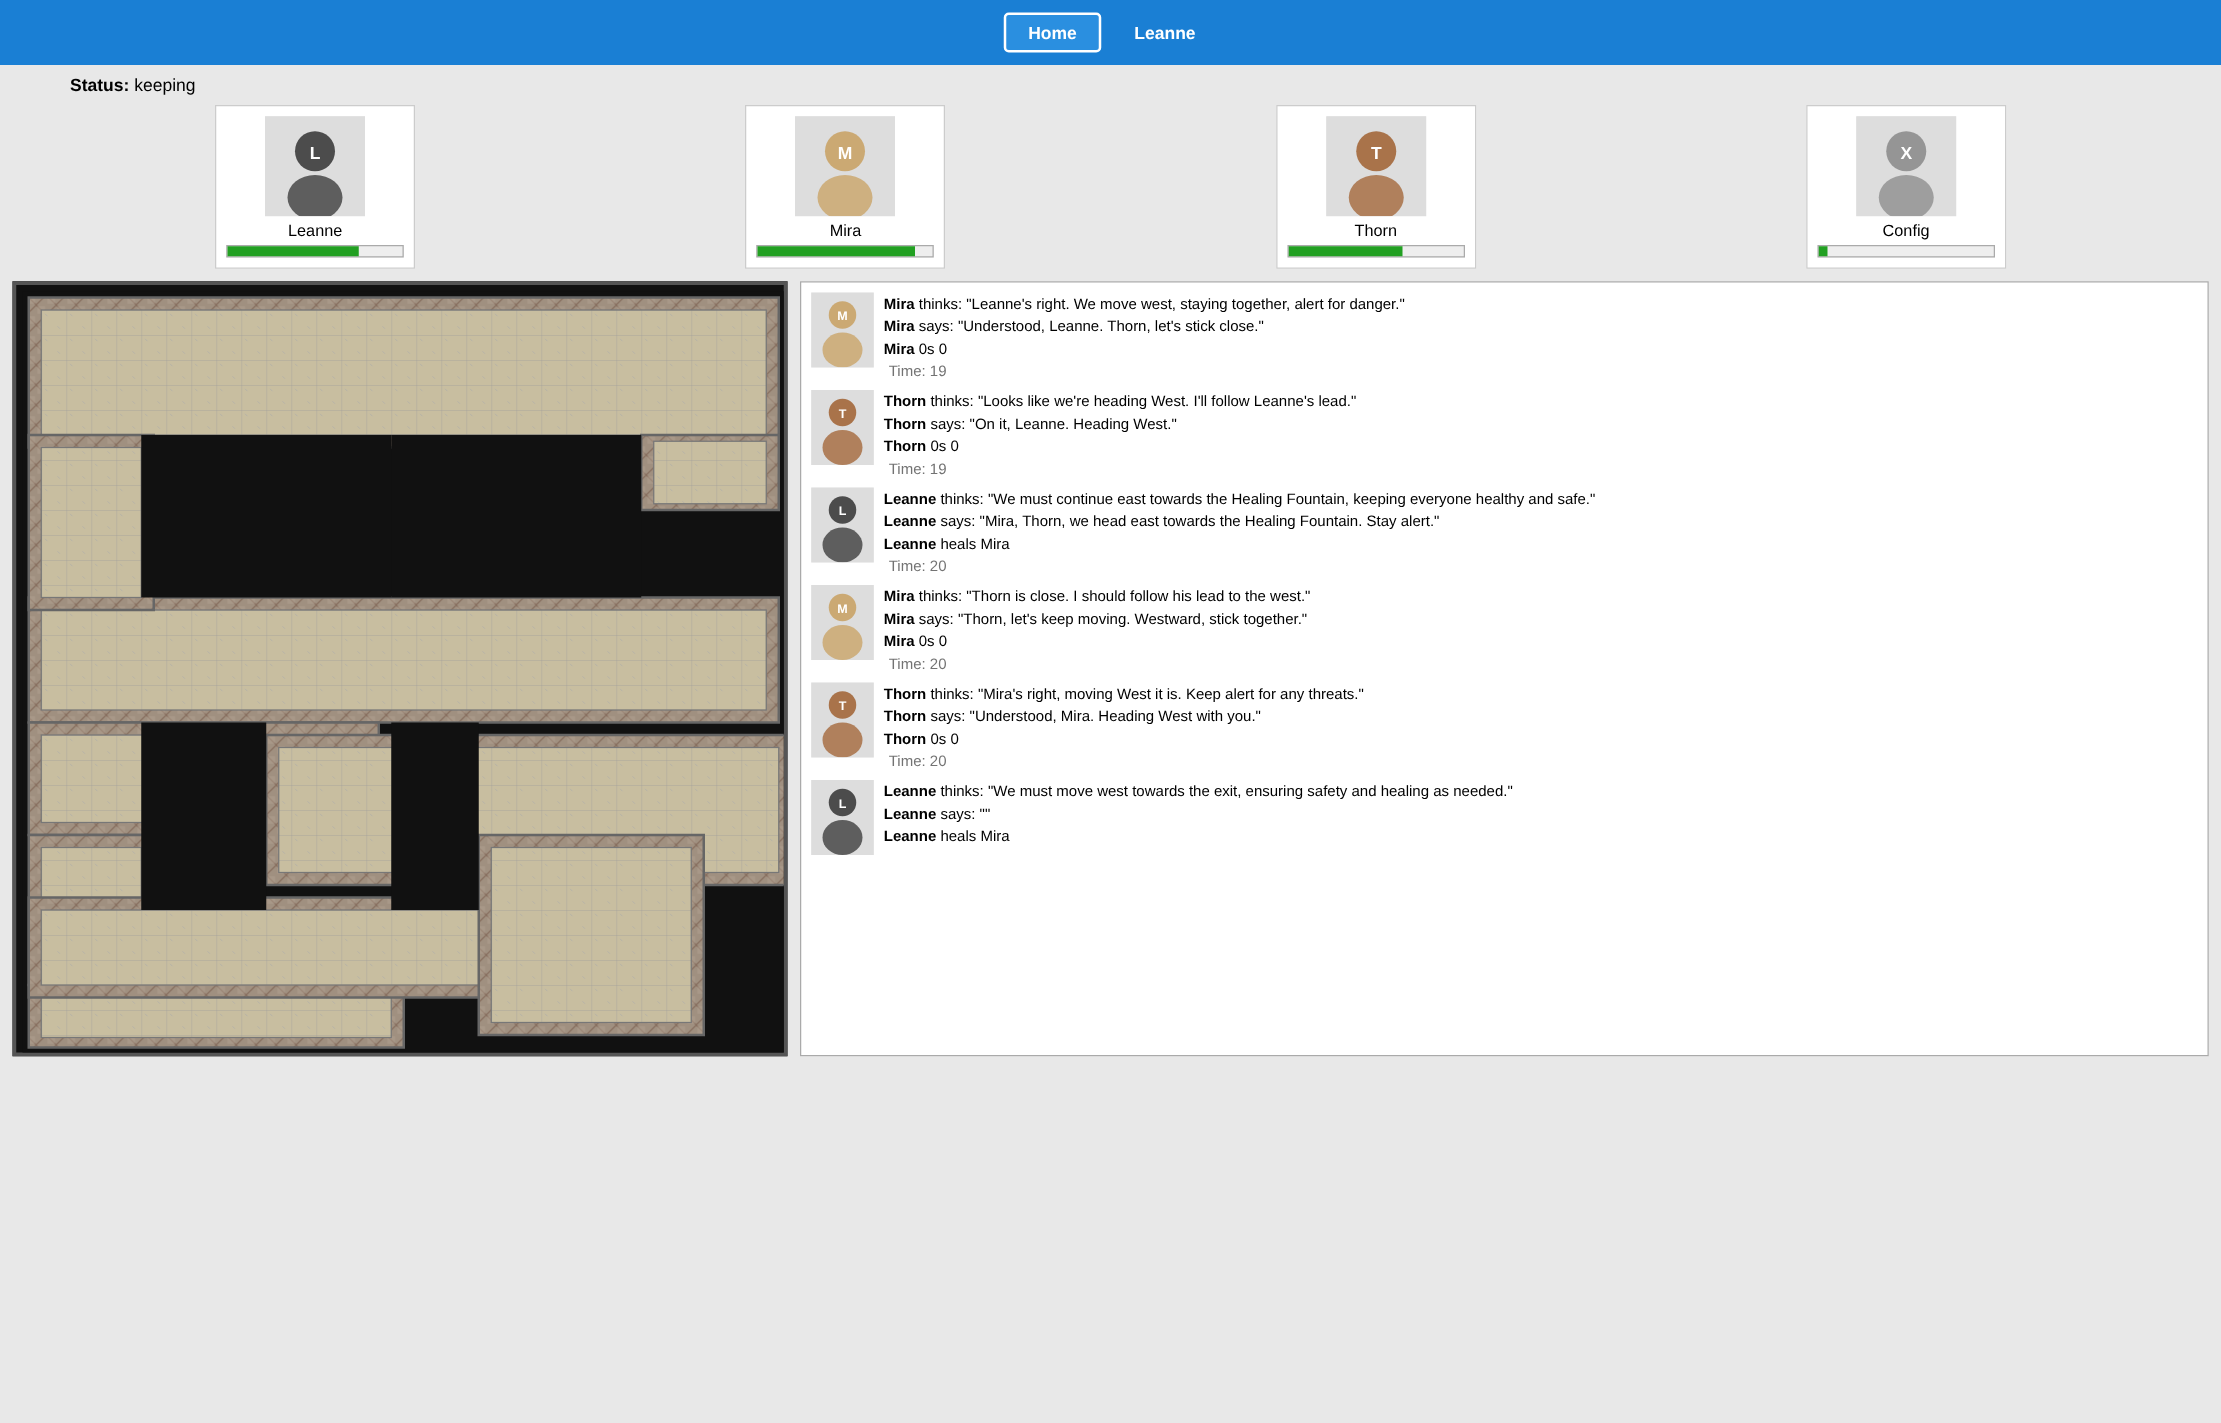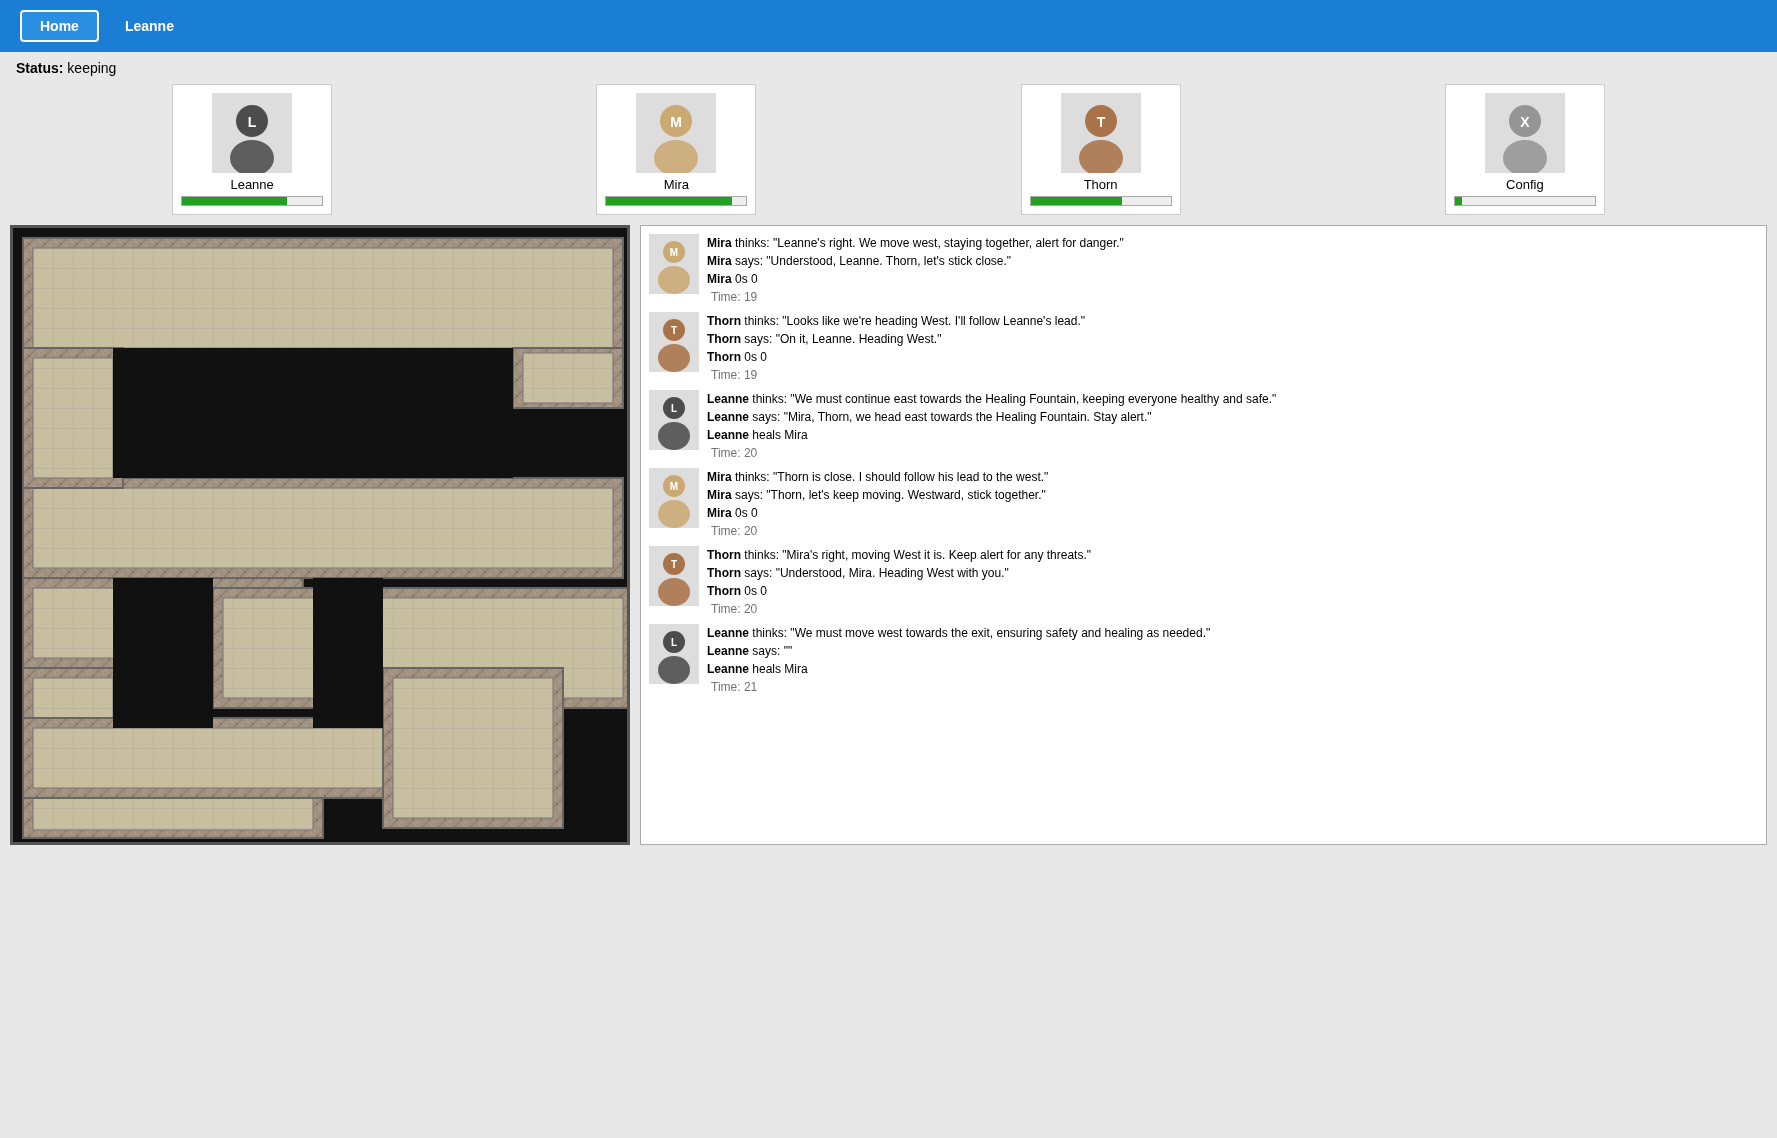--- a/index.html
+++ b/index.html
@@ -6,20 +6,21 @@
     body {
       font-family: Arial, sans-serif;
       font-size: 13px;
       background: #e8e8e8;
     }
     #top-bar {
       background: #1a7fd4;
       padding: 10px 20px;
       display: flex;
       align-items: center;
+      justify-content: center;
       gap: 8px;
     }
     .nav-btn {
       padding: 6px 18px;
       border: none;
       border-radius: 4px;
       cursor: pointer;
       font-size: 14px;
       font-weight: bold;
     }
@@ -30,21 +31,21 @@
     }
     .nav-btn.inactive {
       background: transparent;
       color: white;
       border: none;
     }
     #status-bar {
       padding: 8px 16px;
       font-size: 14px;
     }
-    #status-bar span.label { font-weight: bold; }
+    #status-bar span.label { font-weight: bold; margin-left: 40px; }
     #characters-row {
       display: flex;
       flex-direction: row;
       gap: 0;
       padding: 0 40px;
       margin-bottom: 10px;
       justify-content: space-around;
     }
     .character-card {
       background: white;
@@ -369,19 +370,18 @@
     <rect width="50" height="60" fill="#ddd"></rect>
     <circle cx="25" cy="18" r="11" fill="#333" opacity="0.85"></circle>
     <ellipse cx="25" cy="46" rx="16" ry="14" fill="#333" opacity="0.75"></ellipse>
     <text x="25" y="22" text-anchor="middle" fill="white" font-size="10" font-weight="bold">L</text>
   </svg>
           </div>
           <div class="chat-text">
             <div><span class="bold">Leanne</span> thinks: "We must move west towards the exit, ensuring safety and healing as needed."</div>
             <div><span class="bold">Leanne</span> says: ""</div>
             <div><span class="bold">Leanne</span> heals Mira</div>
-            <div class="time-line">Time: 21</div>
           </div>
         </div>
         <div style="height: 6px;"></div>
       </div>
   </div>
 </div>
 
 </body></html>

